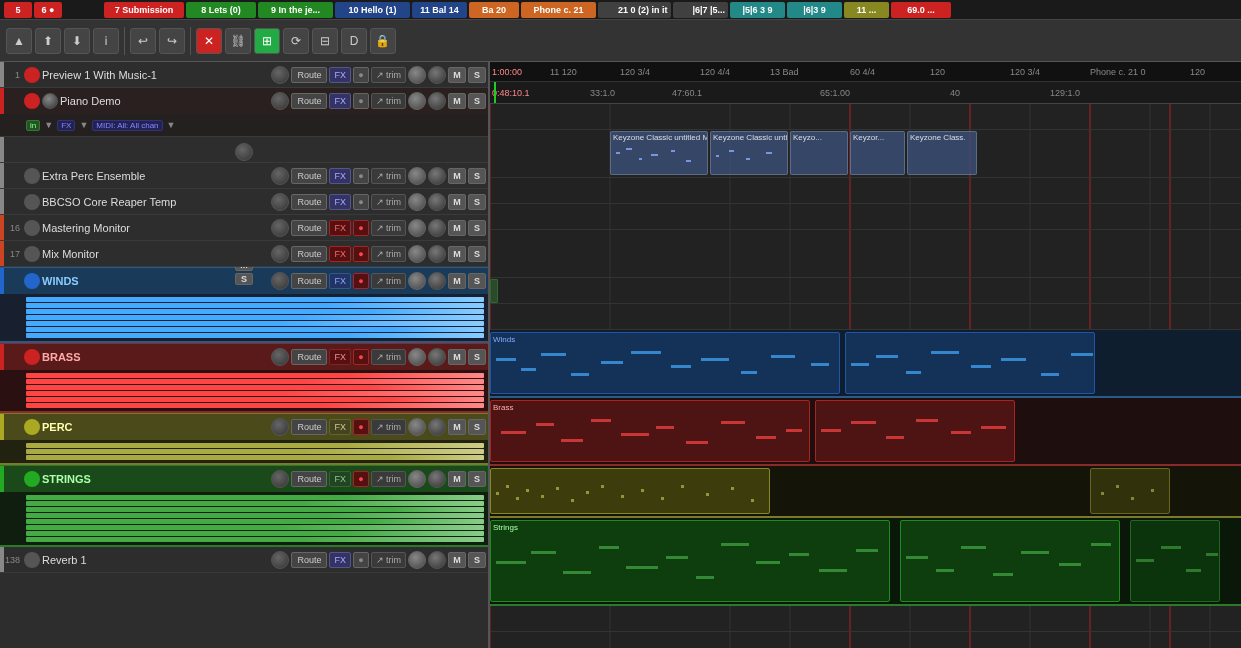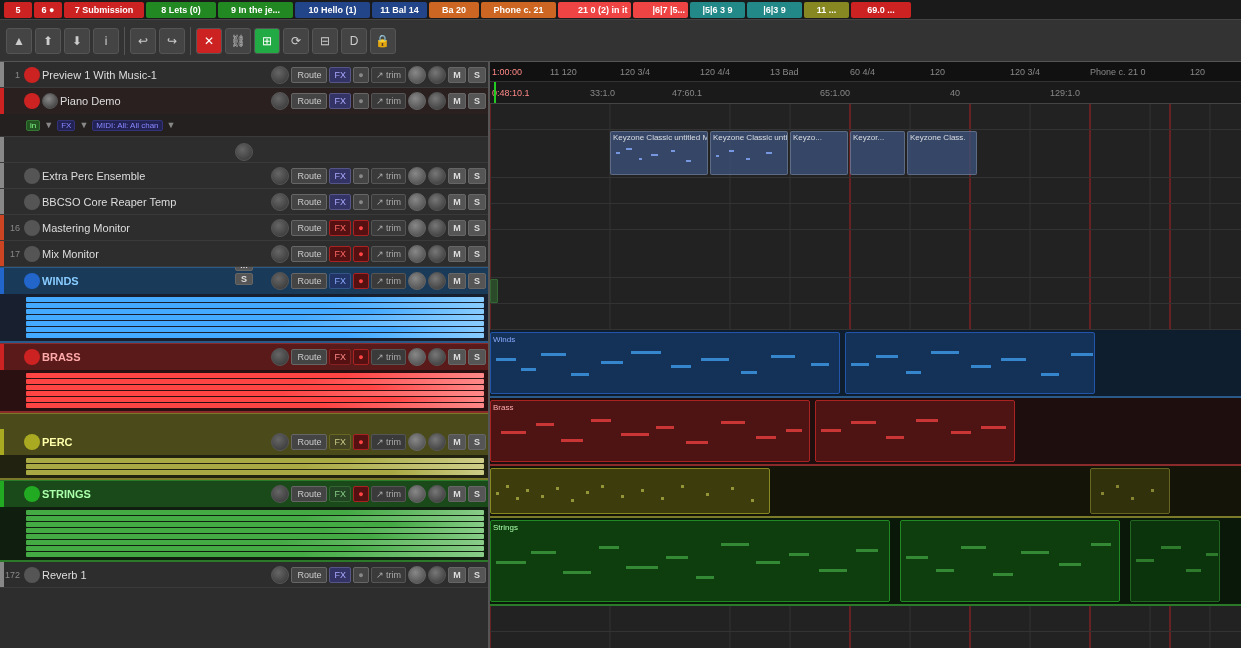--- a/index.html
+++ b/index.html
@@ -33,21 +33,21 @@
       justify-content: center;
       font-size: 9px;
       font-weight: bold;
       padding: 0 3px;
       color: #fff;
     }
     .marker-red { background: #cc2222; }
     .marker-green { background: #228822; }
     .marker-blue { background: #224488; }
     .marker-orange { background: #cc6622; }
-    .marker-purple { background: #ef4444; padding-left: 20px; }
+    .marker-purple { background: #404040; padding-left: 20px; }
     .marker-teal { background: #228888; }
     .marker-yellow { background: #888822; color: #fff; }
 
     
     .toolbar {
       height: 42px;
       background: #333;
       display: flex;
       align-items: center;
       padding: 2px 6px;
@@ -348,21 +348,21 @@
       background: #22cc22;
       z-index: 10;
     }
   </style>
 </head>
 <body>
 
 <div class="top-bar">
   <span class="top-marker marker-red">5</span>
   <span class="top-marker marker-red">6 ●</span>
-  <span class="top-marker marker-red" style="min-width:80px;">7 Submission</span>
+  <span class="top-marker marker-red" style="min-width:80px;margin-left:40px;">7 Submission</span>
   <span class="top-marker marker-green" style="min-width:70px;">8 Lets (0)</span>
   <span class="top-marker marker-green" style="min-width:75px;">9 In the je...</span>
   <span class="top-marker marker-blue" style="min-width:75px;">10 Hello (1)</span>
   <span class="top-marker marker-blue" style="min-width:55px;">11 Bal 14</span>
   <span class="top-marker marker-orange" style="min-width:50px;">Ba 20</span>
   <span class="top-marker marker-orange" style="min-width:75px;">Phone c. 21</span>
   <span class="top-marker marker-purple" style="min-width:65px;">21 0 (2) in it</span>
   <span class="top-marker marker-purple" style="min-width:50px;">|6|7 |5...</span>
   <span class="top-marker marker-teal" style="min-width:55px;">|5|6 3 9</span>
   <span class="top-marker marker-teal" style="min-width:55px;">|6|3 9</span>
@@ -566,21 +566,21 @@
         <div style="height:5px;background:linear-gradient(to right,#ff4444 70%,#ff8888 100%);border-radius:1px;margin:1px 0;"></div>
         <div style="height:5px;background:linear-gradient(to right,#ff4444 60%,#ff8888 100%);border-radius:1px;margin:1px 0;"></div>
         <div style="height:5px;background:linear-gradient(to right,#ff4444 75%,#ff8888 100%);border-radius:1px;margin:1px 0;"></div>
         <div style="height:5px;background:linear-gradient(to right,#ff4444 55%,#ff8888 100%);border-radius:1px;margin:1px 0;"></div>
         <div style="height:5px;background:linear-gradient(to right,#ff4444 80%,#ff8888 100%);border-radius:1px;margin:1px 0;"></div>
         <div style="height:5px;background:linear-gradient(to right,#ff4444 65%,#ff8888 100%);border-radius:1px;margin:1px 0;"></div>
       </div>
     </div>
 
     <div class="perc-track" style="border-bottom:2px solid #7a7a2a;">
-      <div style="display:flex;align-items:center;height:26px;padding:0 2px;gap:2px;position:relative;margin-top:15px;">
+      <div style="display:flex;align-items:center;height:26px;padding:0 2px;gap:2px;position:relative;">
         <div class="track-color-band" style="background:#aaaa22;"></div>
         <div class="track-num"></div>
         <button class="rec-btn off" style="background:#aaaa22;"></button>
         <span class="track-name" style="color:#ffffaa;font-weight:bold;">PERC</span>
         <div class="track-dial"></div>
         <button class="route-btn">Route</button>
         <button class="fx-btn" style="background:#444422;border-color:#666622;color:#cccc88;">FX</button>
         <div class="io-btn red-btn">●</div>
         <button class="trim-btn">↗ trim</button>
         <div class="vol-dial"></div>
@@ -618,21 +618,21 @@
         <div style="height:5px;background:linear-gradient(to right,#44aa44 65%,#88cc88 100%);border-radius:1px;margin:1px 0;"></div>
         <div style="height:5px;background:linear-gradient(to right,#44aa44 75%,#88cc88 100%);border-radius:1px;margin:1px 0;"></div>
         <div style="height:5px;background:linear-gradient(to right,#44aa44 55%,#88cc88 100%);border-radius:1px;margin:1px 0;"></div>
         <div style="height:5px;background:linear-gradient(to right,#44aa44 70%,#88cc88 100%);border-radius:1px;margin:1px 0;"></div>
         <div style="height:5px;background:linear-gradient(to right,#44aa44 60%,#88cc88 100%);border-radius:1px;margin:1px 0;"></div>
       </div>
     </div>
 
     <div class="track-row" style="height:26px;background:#2d2d2d;">
       <div class="track-color-band" style="background:#888;"></div>
-      <div class="track-num">172</div>
+      <div class="track-num">138</div>
       <button class="rec-btn off"></button>
       <span class="track-name">Reverb 1</span>
       <div class="track-dial"></div>
       <button class="route-btn">Route</button>
       <button class="fx-btn">FX</button>
       <div class="io-btn">●</div>
       <button class="trim-btn">↗ trim</button>
       <div class="vol-dial"></div>
       <div class="pan-dial"></div>
       <div class="m-btn">M</div>

